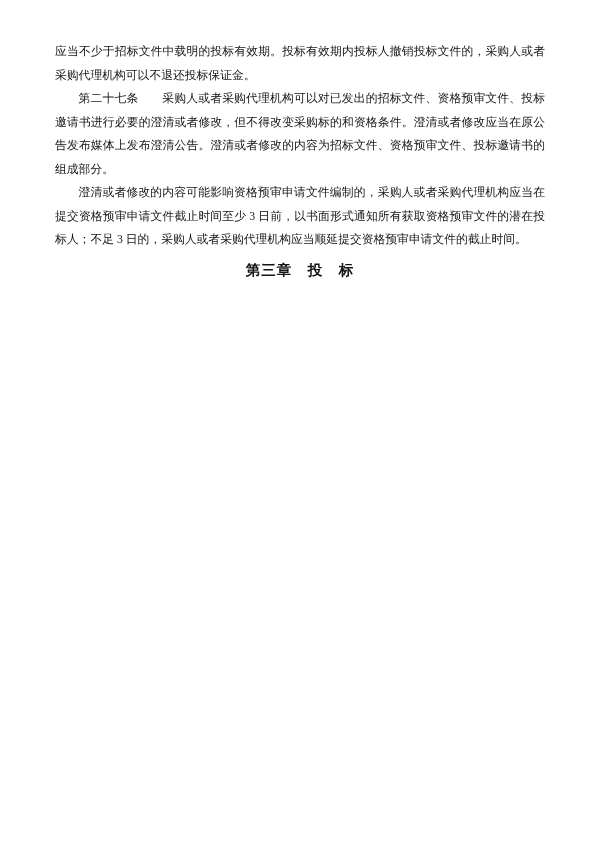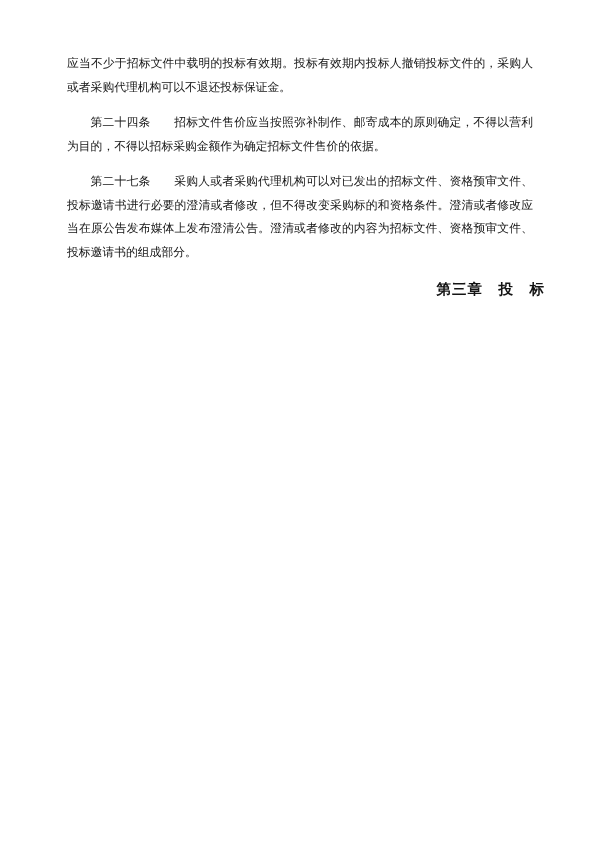--- a/index.html
+++ b/index.html
@@ -16,42 +16,42 @@
     font-family: "Liberation Serif", "DejaVu Serif", serif;
     color: #141414;
   }
   .content {
     position: absolute;
     left: 55px;
     top: 40px;
     width: 490px;
   }
   .content p {
-    margin: 12px;
+    margin: 0;
     font-size: 11.8px;
     line-height: 23.5px;
     text-align: justify;
     text-indent: 2em;
     word-break: break-all;
   }
   .content p.no-indent {
     text-indent: 0;
   }
   h2.chapter {
     margin: 5px 0 5px 0;
     font-size: 14.5px;
     line-height: 26px;
     font-weight: bold;
-    text-align: right;
+    text-align: center;
     letter-spacing: 1px;
   }
 </style>
 </head>
 <body>
 
 <div class="page">
   <div class="content">
     <p class="no-indent">应当不少于招标文件中载明的投标有效期。投标有效期内投标人撤销投标文件的，采购人或者采购代理机构可以不退还投标保证金。</p>
-    <p>第二十四条　　招标文件售价应当按照弥补制作、邮寄成本的原则确定，不得以营利为目的，不得以招标采购金额作为确定招标文件售价的依据。</p>
     <p>第二十七条　　采购人或者采购代理机构可以对已发出的招标文件、资格预审文件、投标邀请书进行必要的澄清或者修改，但不得改变采购标的和资格条件。澄清或者修改应当在原公告发布媒体上发布澄清公告。澄清或者修改的内容为招标文件、资格预审文件、投标邀请书的组成部分。</p>
+    <p>澄清或者修改的内容可能影响资格预审申请文件编制的，采购人或者采购代理机构应当在提交资格预审申请文件截止时间至少 3 日前，以书面形式通知所有获取资格预审文件的潜在投标人；不足 3 日的，采购人或者采购代理机构应当顺延提交资格预审申请文件的截止时间。</p>
     <h2 class="chapter">第三章　投　标</h2>
   </div>
 </div>
 
 </body></html>

